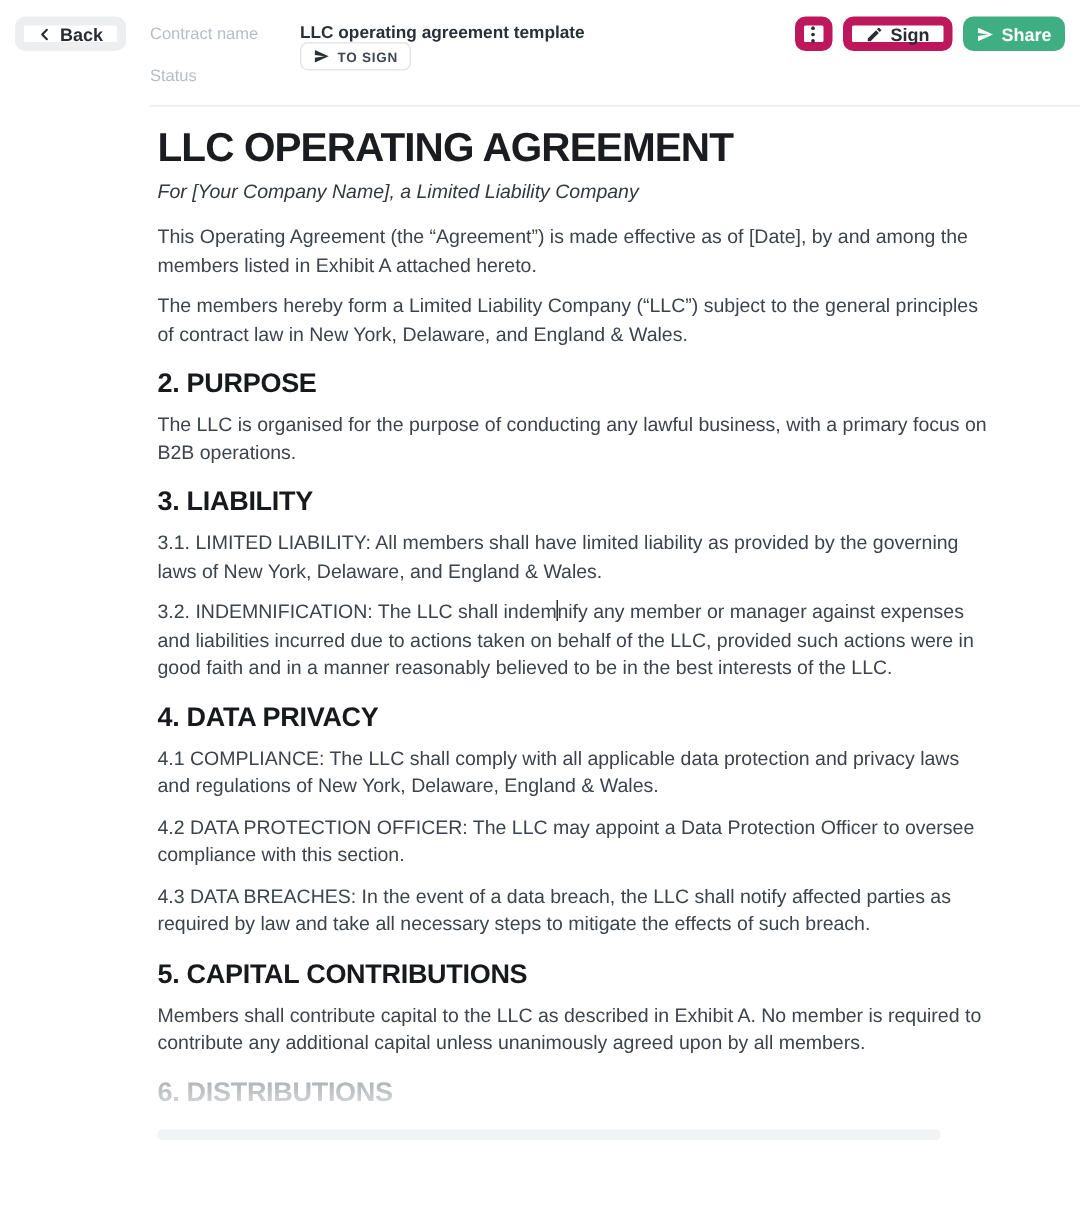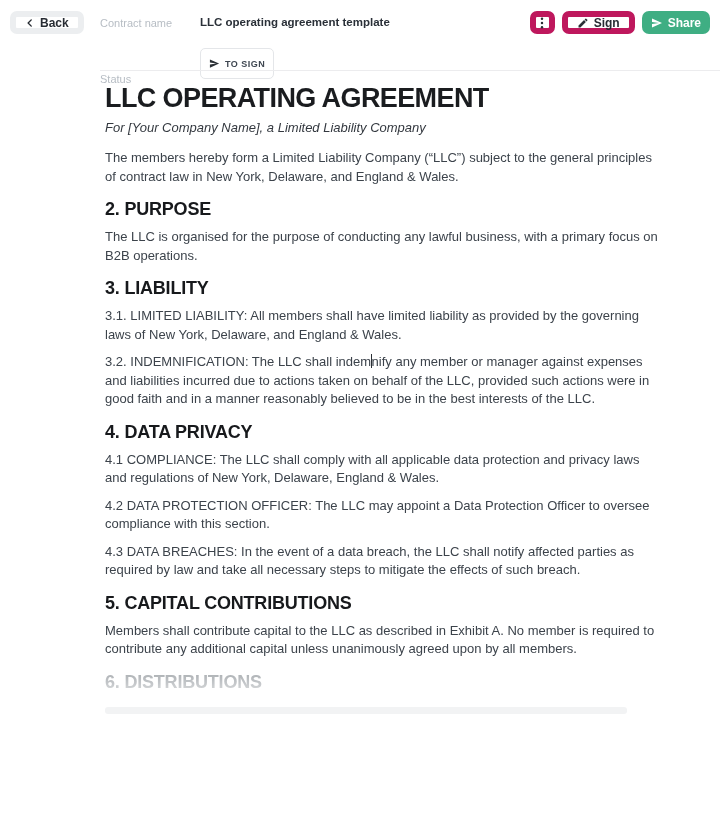--- a/index.html
+++ b/index.html
@@ -26,30 +26,30 @@
     font-size: 12px; font-weight: 700; color: #272c33;
     cursor: pointer; white-space: nowrap;
   }
   .back-btn { position: absolute; left: 10px; top: 11px; border-color: #eceef0; }
   .header-actions { position: absolute; right: 10px; top: 11px; display: flex; gap: 7px; }
   .icon-btn { width: 25px; padding: 0; }
   .share-btn { border: none; color: #fff; }
 
   .meta-label { position: absolute; left: 100px; font-size: 11px; color: #b7bdc4; }
   .meta-label.row1 { top: 17px; }
-  .meta-label.row2 { top: 45px; margin-top: 28px; }
+  .meta-label.row2 { top: 45px; }
   .contract-name-value {
     position: absolute; left: 200px; top: 16px;
     font-size: 11.5px; font-weight: 700; color: #2a3038; text-align: right;
   }
   .status-chip {
-    position: absolute; left: 200px; top: 48px;
+    position: absolute; left: 200px; top: 28px;
     display: inline-flex; align-items: center; gap: 5px;
     border: 1px solid #e4e6e9; border-radius: 5px;
-    height: 31px; padding: 0 8px;
+    height: 19px; padding: 0 8px;
     font-size: 9px; font-weight: 700; letter-spacing: .5px; color: #3e4650;
     background: #fff; cursor: pointer;
   }
 
   .icn { display: inline-flex; align-items: center; }
   .icn svg { display: block; }
 
   
   .doc { position: absolute; top: 71px; left: 105px; width: 556px; }
   .doc-title {
@@ -139,20 +139,21 @@
     </button>
   </div>
 </div>
 
 <div class="header-divider"></div>
 
 <div class="doc">
 
   <h1 class="doc-title">LLC OPERATING AGREEMENT</h1>
   <p class="doc-subtitle">For [Your Company Name], a Limited Liability Company</p>
+  <p class="body-text">This Operating Agreement (the “Agreement”) is made effective as of [Date], by and among the members listed in Exhibit A attached hereto.</p>
 
   <p class="body-text">The members hereby form a Limited Liability Company (“LLC”) subject to the general principles of contract law in New York, Delaware, and England &amp; Wales.</p>
 
   <h2 class="section-heading">2. PURPOSE</h2>
   <p class="body-text">The LLC is organised for the purpose of conducting any lawful business, with a primary focus on B2B operations.</p>
 
   <h2 class="section-heading">3. LIABILITY</h2>
   <p class="body-text">3.1. LIMITED LIABILITY: All members shall have limited liability as provided by the governing laws of New York, Delaware, and England &amp; Wales.</p>
   <p class="body-text"><span>3.2. INDEMNIFICATION: The LLC shall indem</span><span class="caret"></span><span>nify any member or manager against expenses and liabilities incurred due to actions taken on behalf of the LLC, provided such actions were in good faith and in a manner reasonably believed to be in the best interests of the LLC.</span></p>
 

